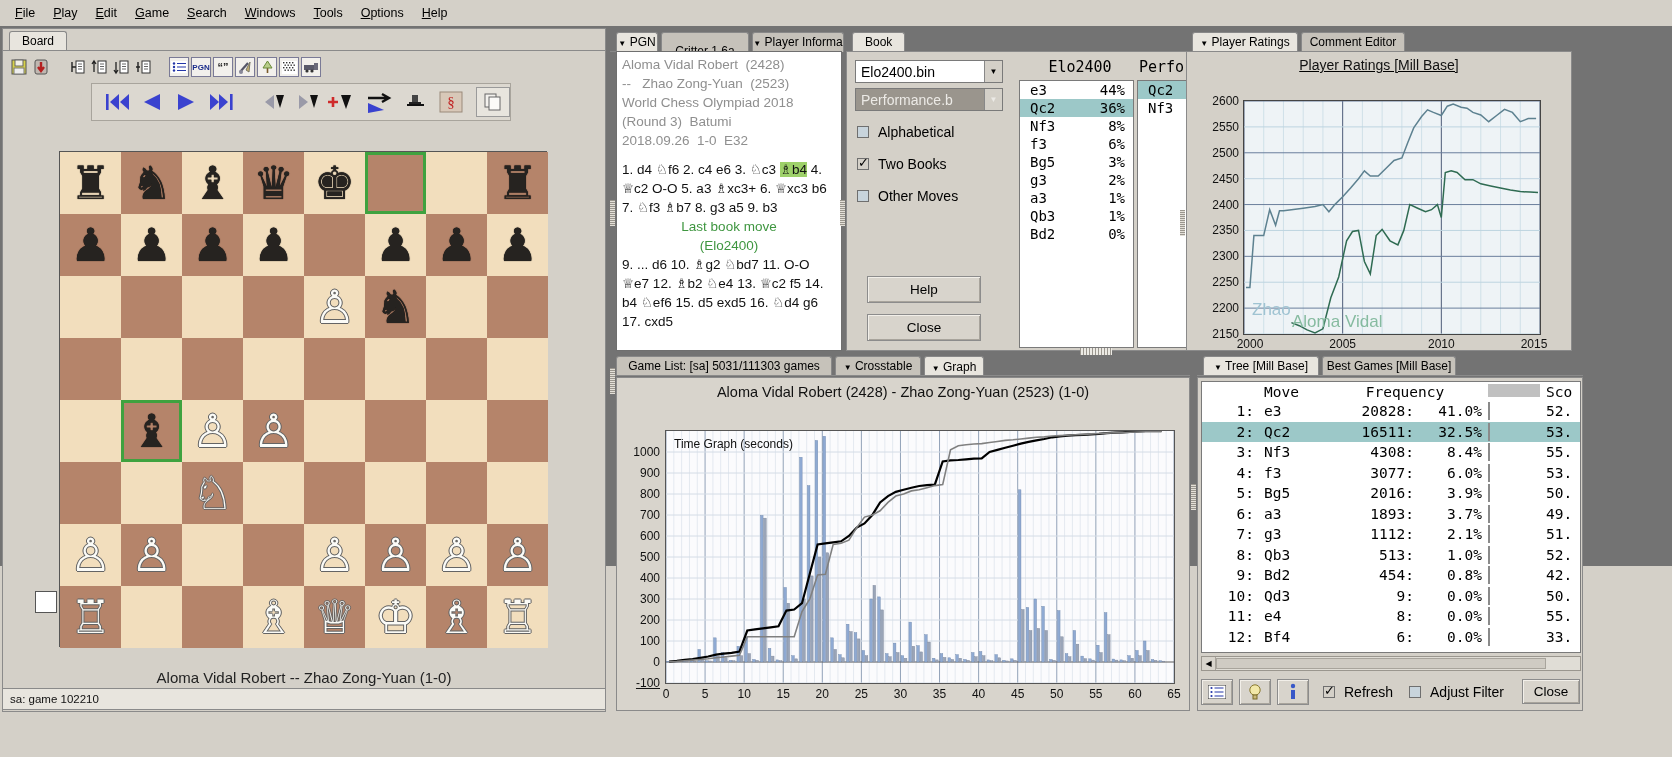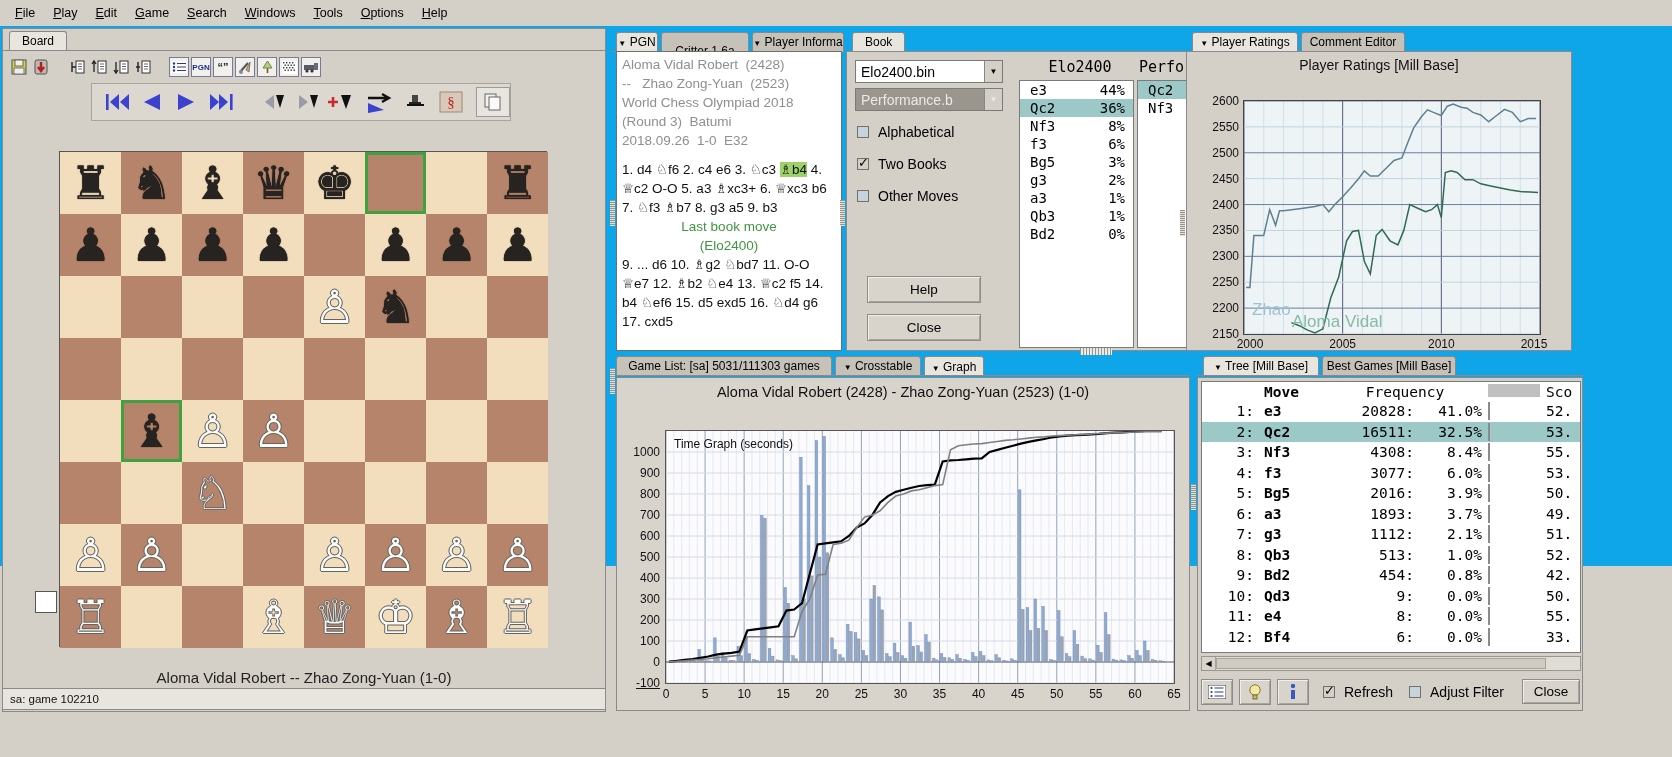--- a/index.html
+++ b/index.html
@@ -4,21 +4,21 @@
 <style>
   * { box-sizing: border-box; }
   html, body {
     margin: 0; padding: 0;
     width: 1672px; height: 757px;
     background: #d4d0c8;
     font-family: "Liberation Sans", sans-serif;
     font-size: 12px;
     overflow: hidden;
   }
-  .app { position: relative; width: 1672px; height: 566px; background: #0ea5e9; }
+  .app { position: relative; width: 1672px; height: 566px; background: #737373; }
 
   
   .menubar {
     position: absolute; left: 0; top: 0; width: 1672px; height: 26px;
     background: #d4d0c8; display: flex; align-items: center; padding-left: 6px;
   }
   .menubar .mi {
     padding: 3px 9px; font-size: 12.5px; color: #000; cursor: default;
   }
   .menubar .mi u { text-decoration: underline; }
@@ -125,21 +125,21 @@
   }
   .brow { display: flex; justify-content: space-between; padding: 1px 8px 1px 10px; }
   .brow.sel { background: #9cc8c8; }
   .bk-title { position: absolute; font-family: "DejaVu Sans Mono", monospace; font-size: 15px; }
 
   
   .pr-panel { position: absolute; left: 1186px; top: 30px; width: 386px; height: 322px; }
   .pr-tabrow { position: relative; height: 22px; }
   .pr-body {
     position: absolute; left: 0; top: 21px; width: 386px; height: 300px;
-    background: #d4d0c8; border: 1px solid #8a8a8a;
+    background: #d4d0c8; border: 1px solid #8a8a8a; text-decoration: underline;
   }
   .pr-title { text-align: center; font-size: 14px; padding-top: 5px; color: #111; }
   .pr-plot { position: absolute; left: 56px; top: 48px; width: 298px; height: 235px; background: #eef3f6; border: 1px solid #444; }
   .pr-ylab { position: absolute; right: 100%; margin-right: 5px; font-size: 12px; color: #111; transform: translateY(-50%); white-space: nowrap; }
   .pr-xlab { position: absolute; top: 100%; margin-top: 3px; font-size: 12px; color: #111; transform: translateX(-50%); }
   .pr-legend { position: absolute; font-size: 17px; }
 
   
   .gr-panel { position: absolute; left: 610px; top: 354px; width: 580px; height: 358px; }
   .gr-tabrow { position: relative; height: 24px; }
@@ -162,21 +162,21 @@
   }
   .tree-list {
     position: absolute; left: 3px; top: 3px; width: 380px; height: 272px;
     background: #fff; border: 1px solid #7a7a7a; overflow: hidden;
     font-family: "DejaVu Sans Mono", monospace; font-size: 14.5px;
   }
   .tl-head { display: flex; padding: 2px 0 1px; }
   .tl-row { display: flex; align-items: center; height: 20.5px; }
   .tl-row.sel { background: #9cc8c8; }
   .c-idx { width: 52px; text-align: right; }
-  .c-mv  { width: 74px; padding-left: 10px; font-weight: bold; }
+  .c-mv  { width: 74px; padding-left: 10px; }
   .c-fq  { width: 86px; text-align: right; }
   .c-pc  { width: 68px; text-align: right; }
   .c-bar { width: 58px; padding-left: 6px; }
   .c-sc  { width: 40px; text-align: left; padding-left: 6px; }
   .minibar { height: 13px; border: 1px solid #8a8a8a; background: #fff; position: relative; }
   .minibar i { position: absolute; right: 0; top: 0; bottom: 0; background: #8a8a8a; display:block; }
   .hscroll {
     position: absolute; left: 3px; top: 278px; width: 380px; height: 15px;
     background: #e0ddd6; border: 1px solid #9a968e;
   }

